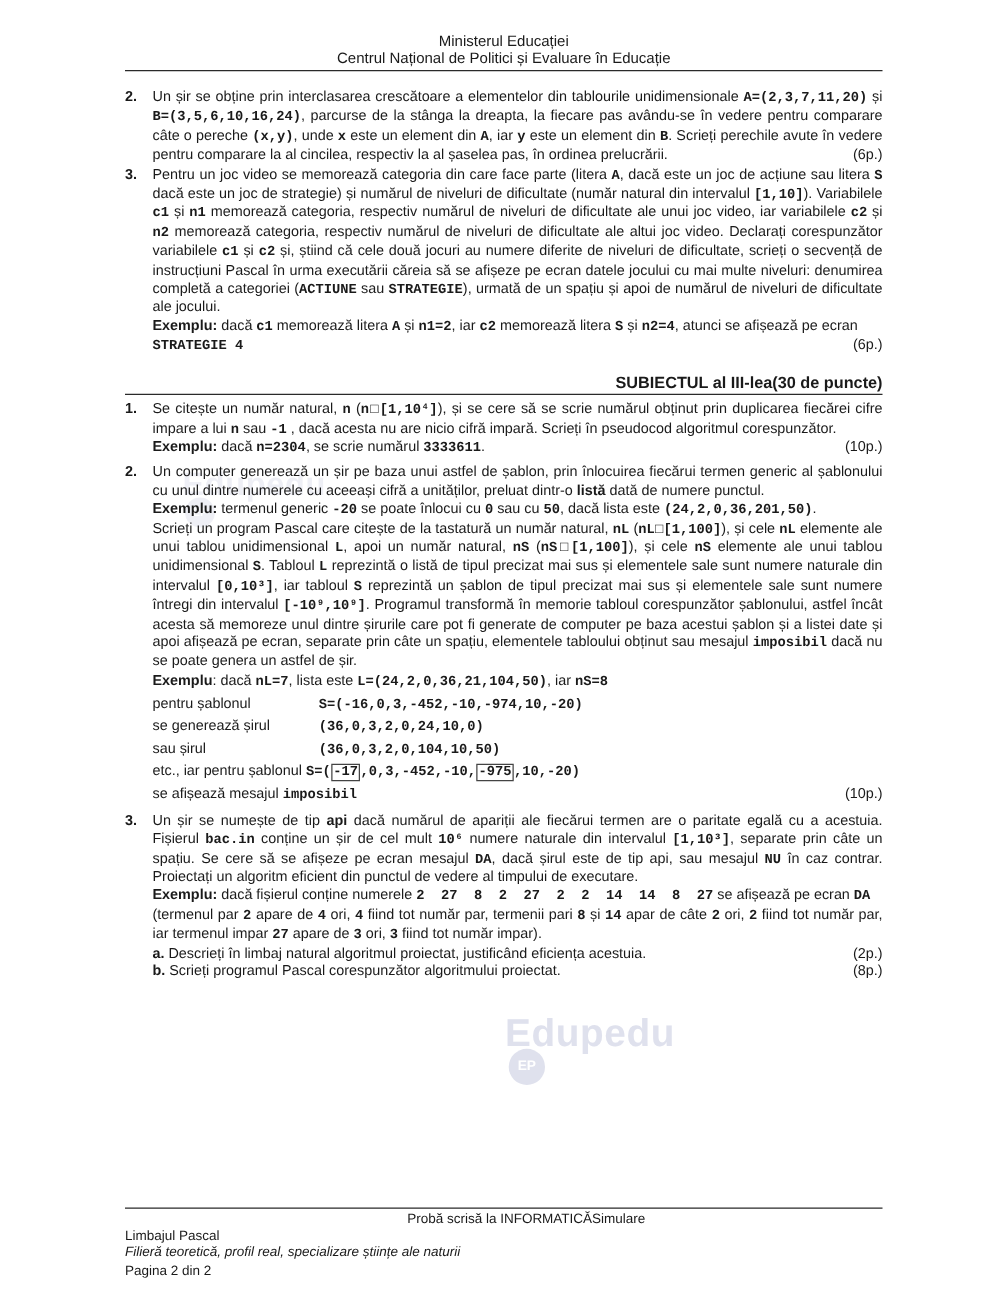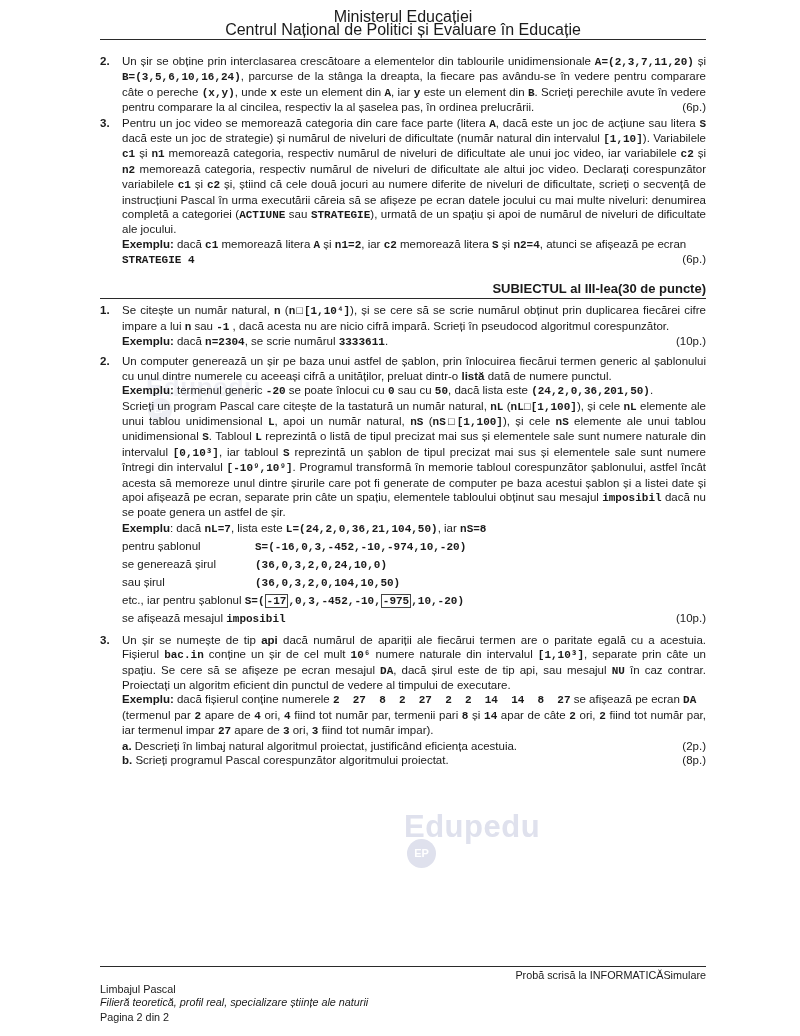--- a/index.html
+++ b/index.html
@@ -1,20 +1,20 @@
 <!DOCTYPE html>
 <html style="--wm: #dfe1ed;"><head>
 <meta charset="utf-8">
 <style>
   html,body{margin:0;padding:0;background:#fff;}
   .page{position:relative;width:800px;height:1036px;background:#ffffff;overflow:hidden;
         font-family:"Liberation Sans","DejaVu Sans",sans-serif;font-size:11.5px;line-height:14.4px;color:#1a1a1a;}
   .content{position:absolute;top:0;left:100px;width:606px;height:1036px;z-index:1;}
   
-  .hdr{padding-top:10px;text-align:center;font-size:16px;line-height:13px;}
+  .hdr{padding-top:27px;text-align:center;font-size:12px;line-height:13px;}
   .hdr-rule{border-bottom:1.6px solid #2a2a2a;margin-top:3px;}
   
   .item{display:flex;}
   .num{width:22px;flex-shrink:0;font-weight:700;}
   .ibody{flex:1;min-width:0;}
   #item-ii-2{margin-top:14px;}
   #item-ii-3{margin-top:1px;}
   #item-iii-1{margin-top:4px;}
   #item-iii-2{margin-top:5px;}
   #item-iii-3{margin-top:5px;}
@@ -41,21 +41,21 @@
             display:flex;align-items:center;justify-content:center;}
   .wm-main{left:404px;top:810px;}
   .wm-main .wm-text{font-size:31px;line-height:34px;}
   .wm-main .wm-badge{width:29px;height:29px;font-size:11px;margin-left:3px;margin-top:-5px;}
   .wm-faint{left:146px;top:372px;opacity:0.5;}
   .wm-faint .wm-text{font-size:26px;line-height:30px;}
   .wm-faint .wm-badge{width:24px;height:24px;font-size:9px;margin-left:2px;margin-top:-4px;}
   
   .footer{position:absolute;left:0;right:0;top:966px;border-top:1.3px solid #2a2a2a;
           padding-top:2px;font-size:10.8px;line-height:13.6px;}
-  .frow{display:flex;justify-content:flex-end;padding-left:36px;}
+  .frow{display:flex;justify-content:center;padding-left:36px;}
   .fitalic{font-style:italic;}
   .fpage{text-align:left;margin-top:1px;}
 </style>
 </head>
 <body>
 
 <div class="page">
 
   <div class="wm wm-faint">
     <span class="wm-text">Edupedu</span>

